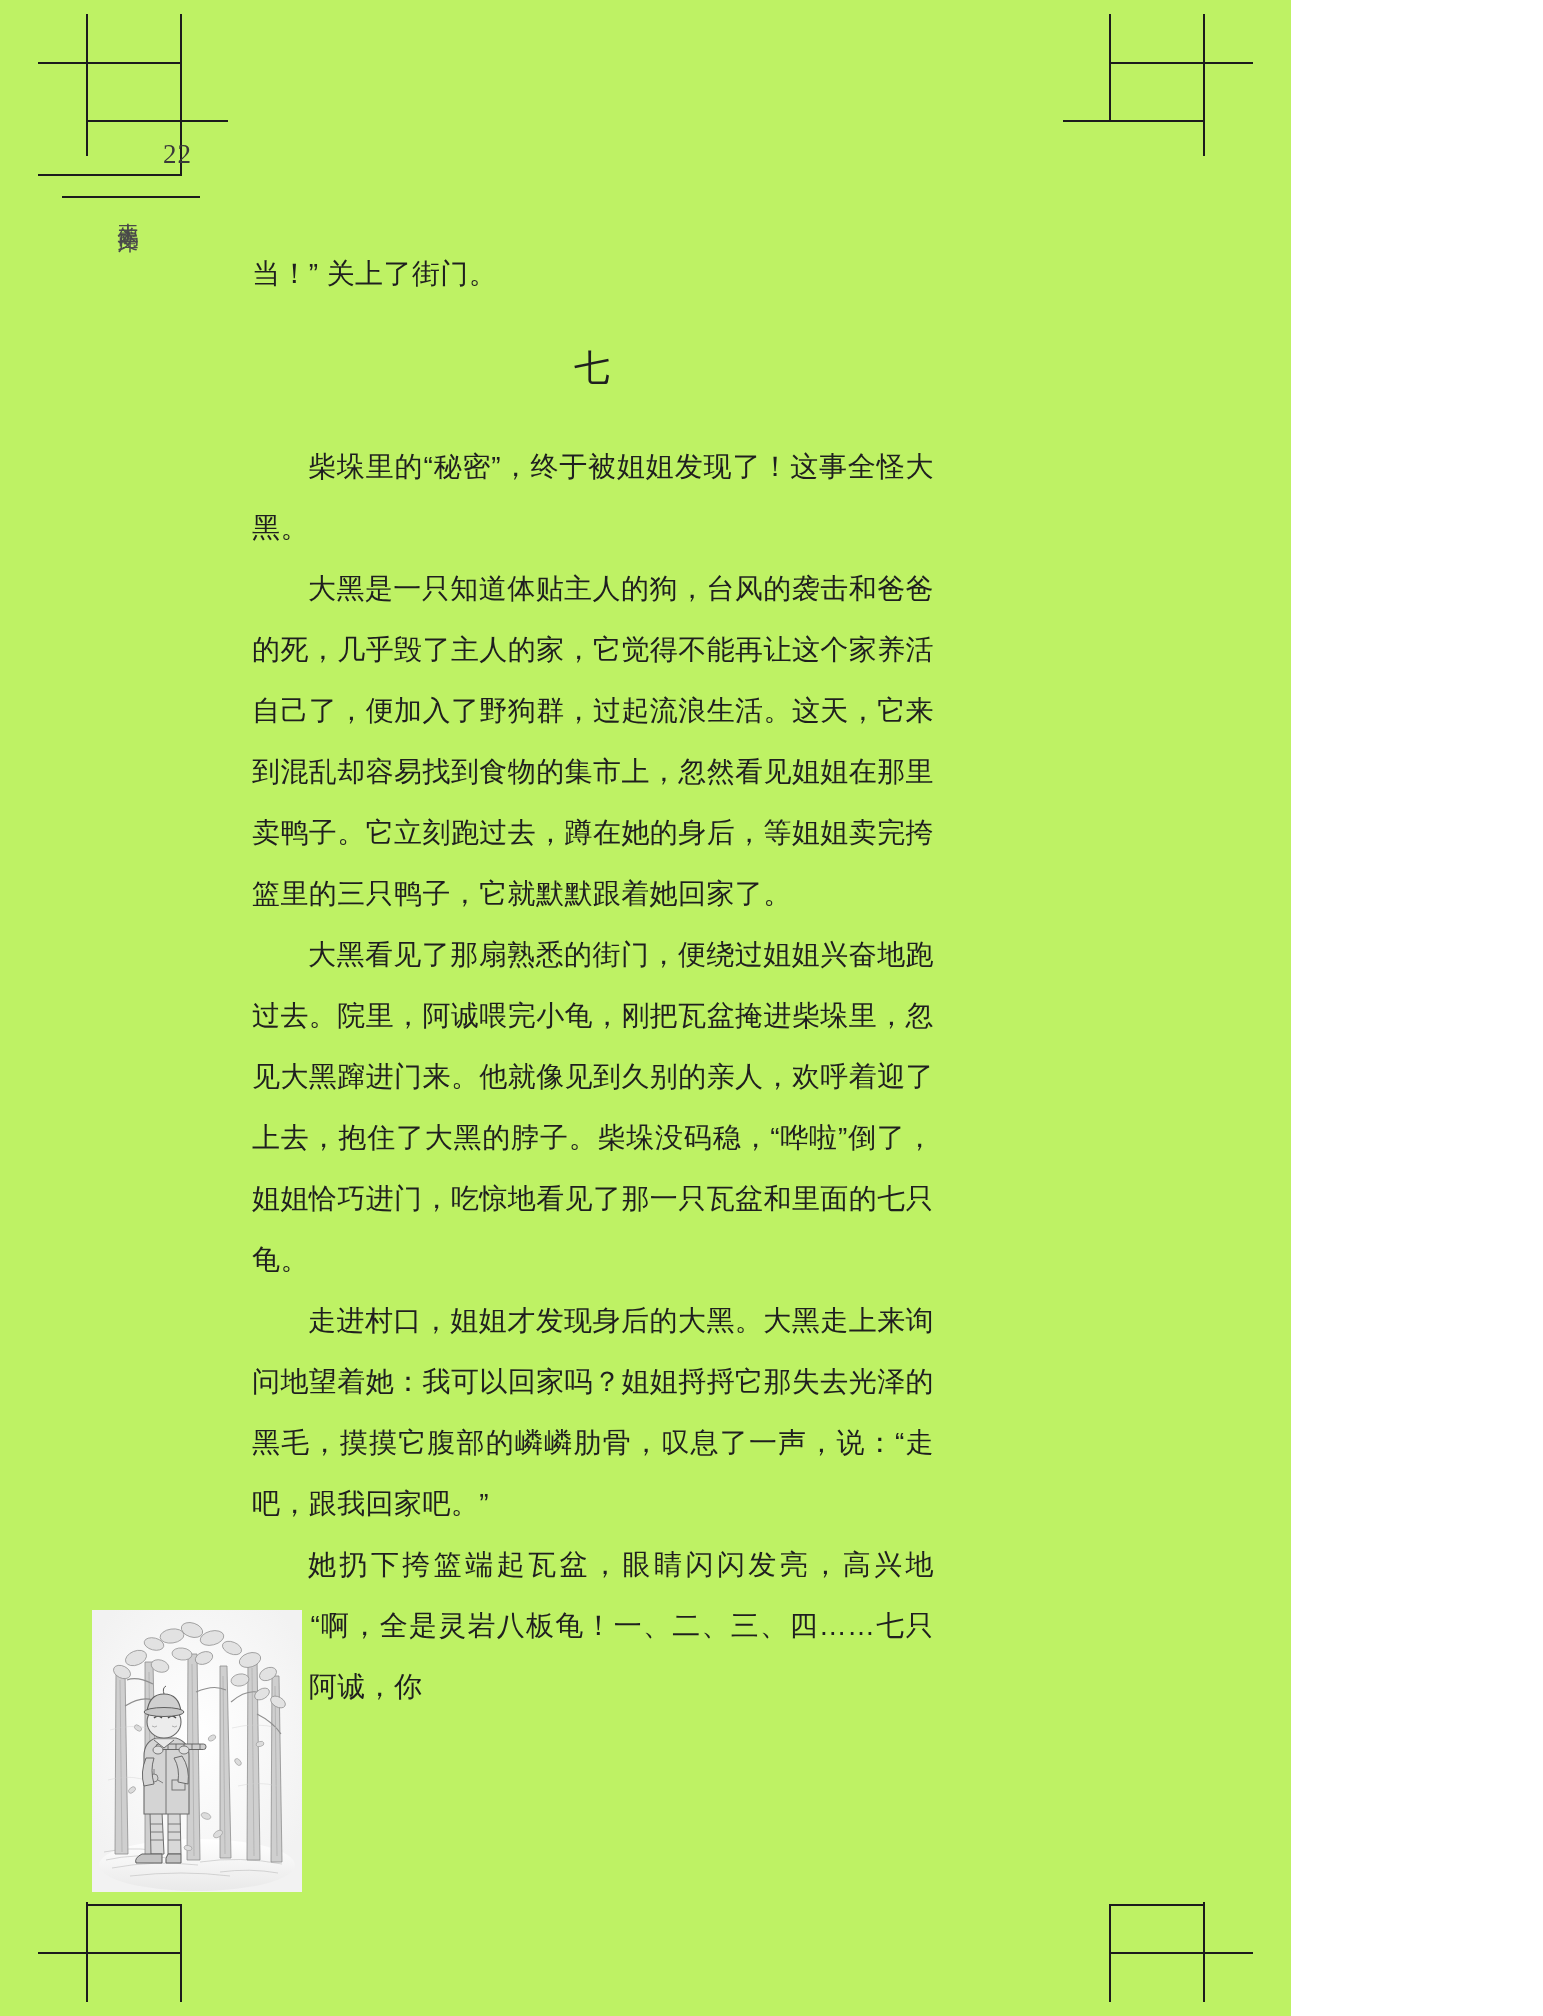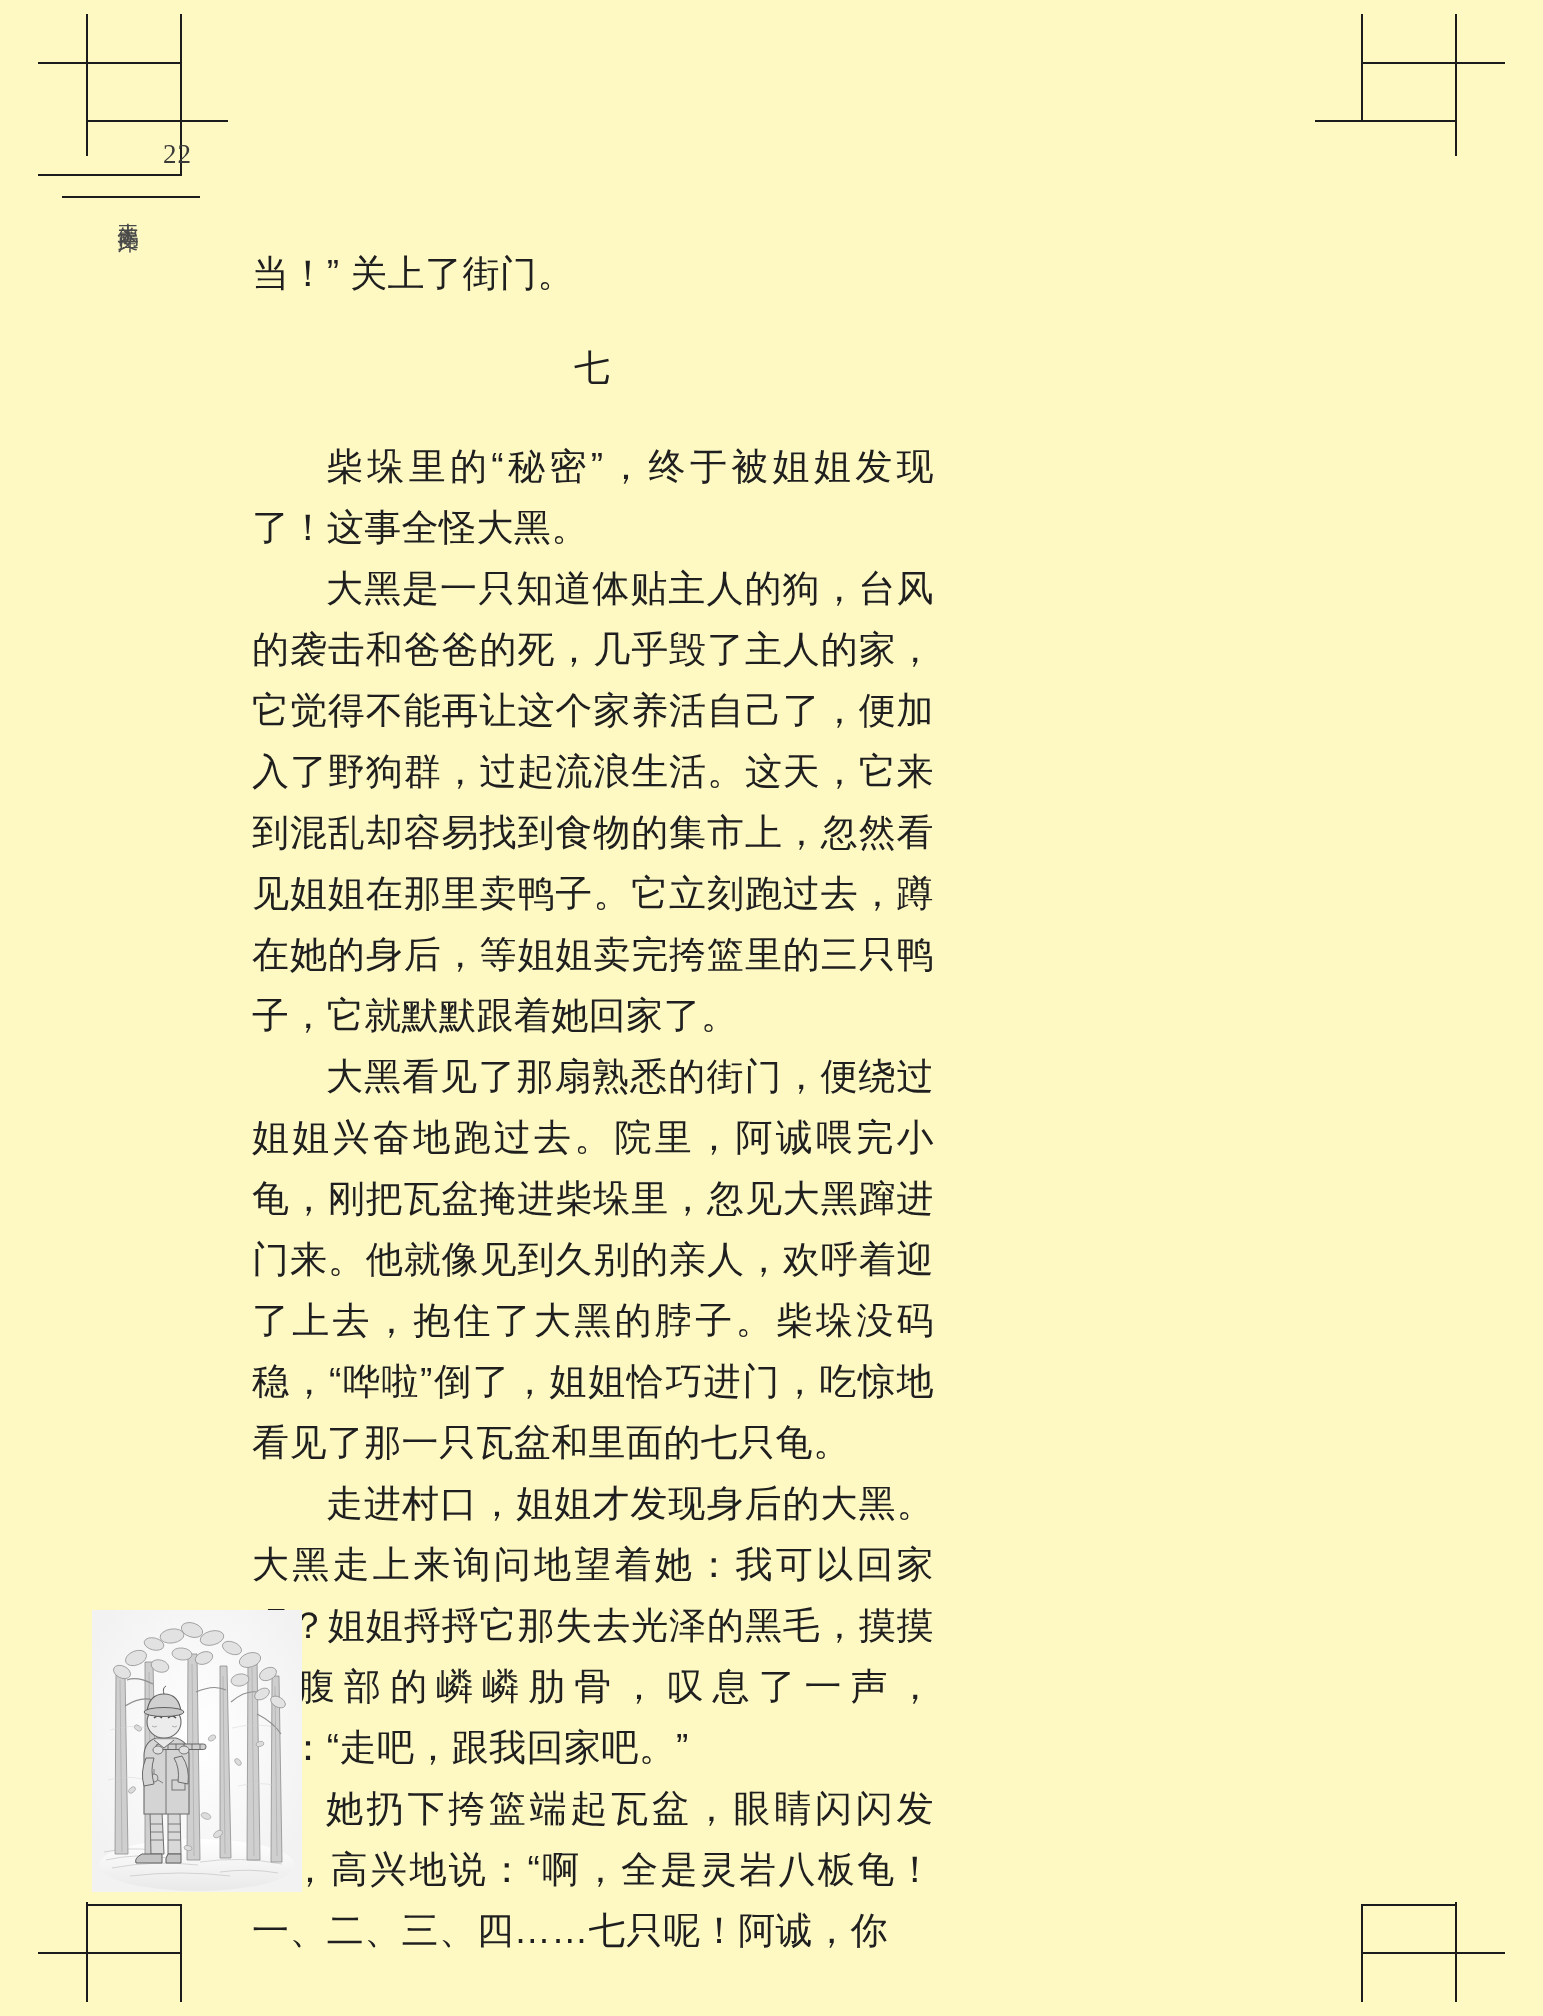--- a/index.html
+++ b/index.html
@@ -5,23 +5,23 @@
   html, body {
     margin: 0;
     padding: 0;
     background: #ffffff;
   }
   body {
     font-family: "Liberation Sans", "DejaVu Sans", sans-serif;
   }
   .page {
     position: relative;
-    width: 1543px;
+    width: 1291px;
     height: 2016px;
-    background: #fef9c3;
+    background: #bef264;
     overflow: hidden;
     text-decoration: underline;
   }
 
   
   .crop {
     position: absolute;
     pointer-events: none;
   }
   .crop span {
@@ -94,21 +94,21 @@
   }
 
   
   .textcol {
     position: absolute;
     left: 252px;
     top: 243px;
     width: 682px;
   }
   .para {
-    font-size: 37px;
+    font-size: 28px;
     line-height: 61px;
     color: #1f1f1f;
     text-align: justify;
     text-justify: inter-character;
     margin: 0;
     letter-spacing: 0.4px;
   }
   .para.indent { text-indent: 2em; }
   .chapter-no {
     font-size: 36px;

